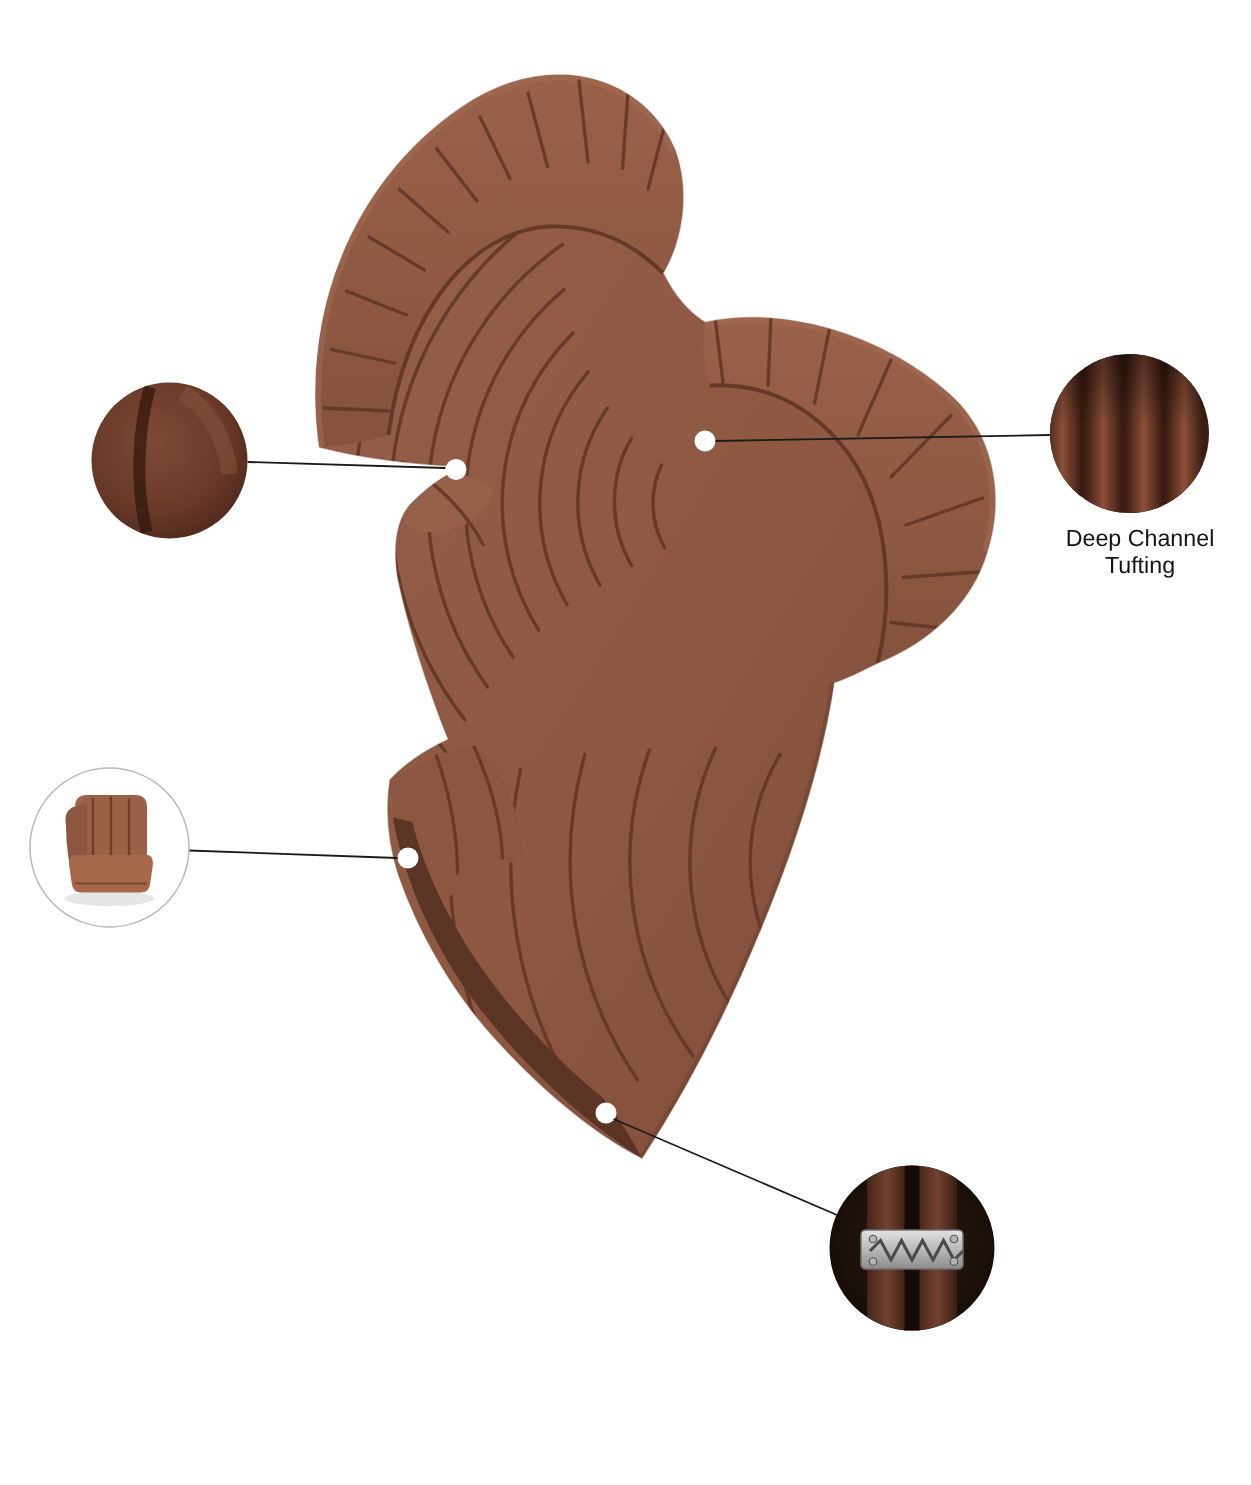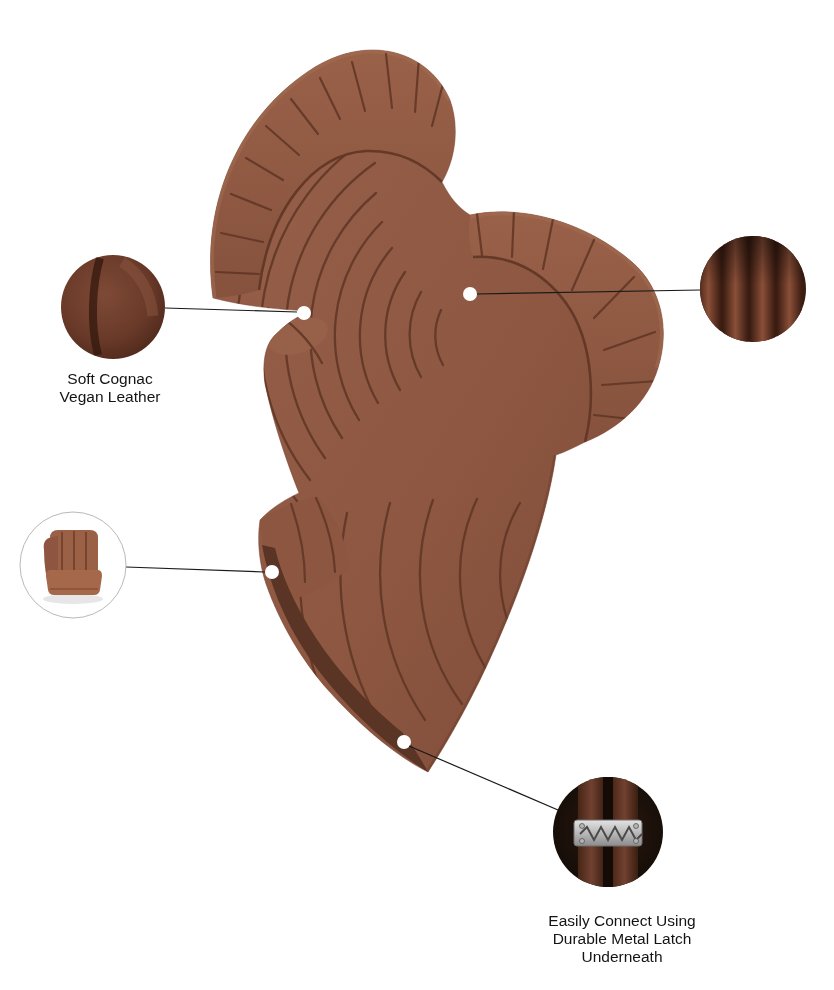--- a/index.html
+++ b/index.html
@@ -205,26 +205,21 @@
         <rect x="574" y="820" width="68" height="26" rx="3" fill="url(#gMetal)" stroke="#6f6f6f" stroke-width="1"></rect>
         <path d="M 580 834 l 7 -7 l 7 13 l 7 -13 l 7 13 l 7 -13 l 7 13 l 7 -13 l 7 13 l 6 -6" fill="none" stroke="#4a4a4a" stroke-width="2"></path>
         <circle cx="582" cy="826" r="2.5" fill="#b5b5b5" stroke="#555555" stroke-width="0.8"></circle>
         <circle cx="636" cy="826" r="2.5" fill="#b5b5b5" stroke="#555555" stroke-width="0.8"></circle>
         <circle cx="582" cy="841" r="2.5" fill="#b5b5b5" stroke="#555555" stroke-width="0.8"></circle>
         <circle cx="636" cy="841" r="2.5" fill="#b5b5b5" stroke="#555555" stroke-width="0.8"></circle>
       </g>
     </g>
   </svg>
 
-  <div class="callout-label" style="left:110px; top:370px;">
-    <div>Soft Cognac</div>
-    <div>Vegan Leather</div>
+
+  <div class="callout-label" style="left:760px; top:351px;">
+    <div>Deep Channel</div>
+    <div>Tufting</div>
   </div>
 
 
 
-  <div class="callout-label" style="left:622px; top:912px;">
-    <div>Easily Connect Using</div>
-    <div>Durable Metal Latch</div>
-    <div>Underneath</div>
-  </div>
-
 </div>
 
 </body></html>

